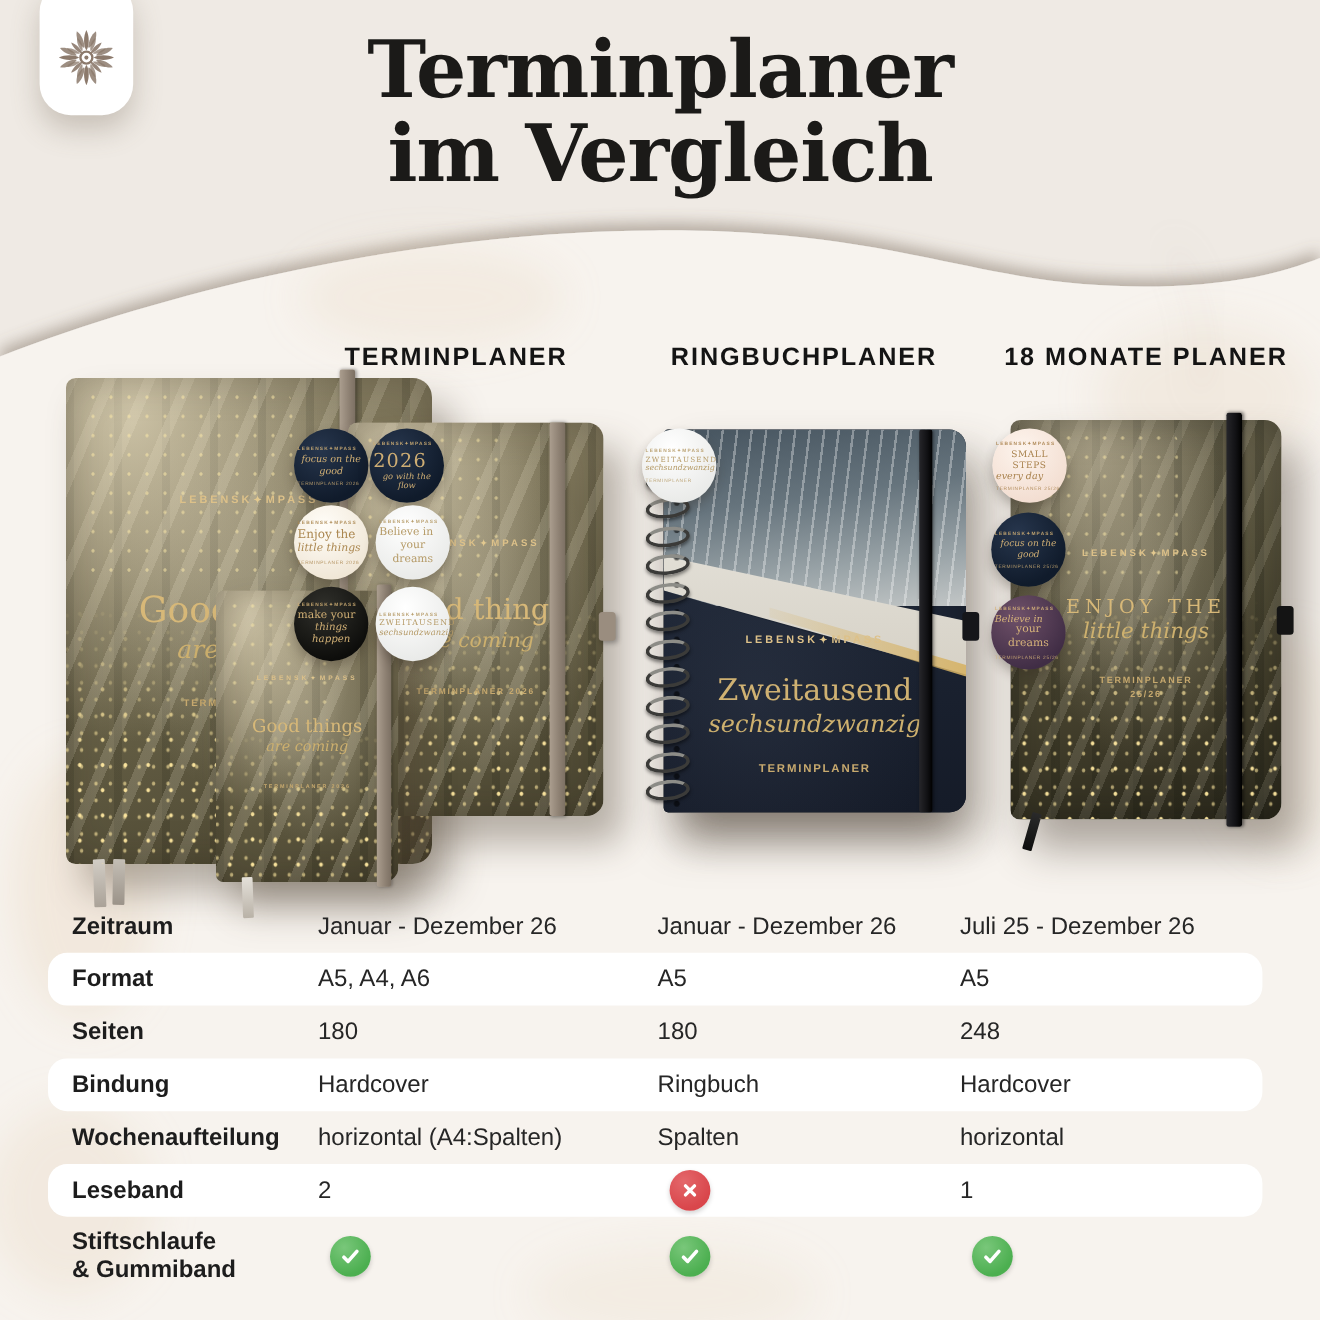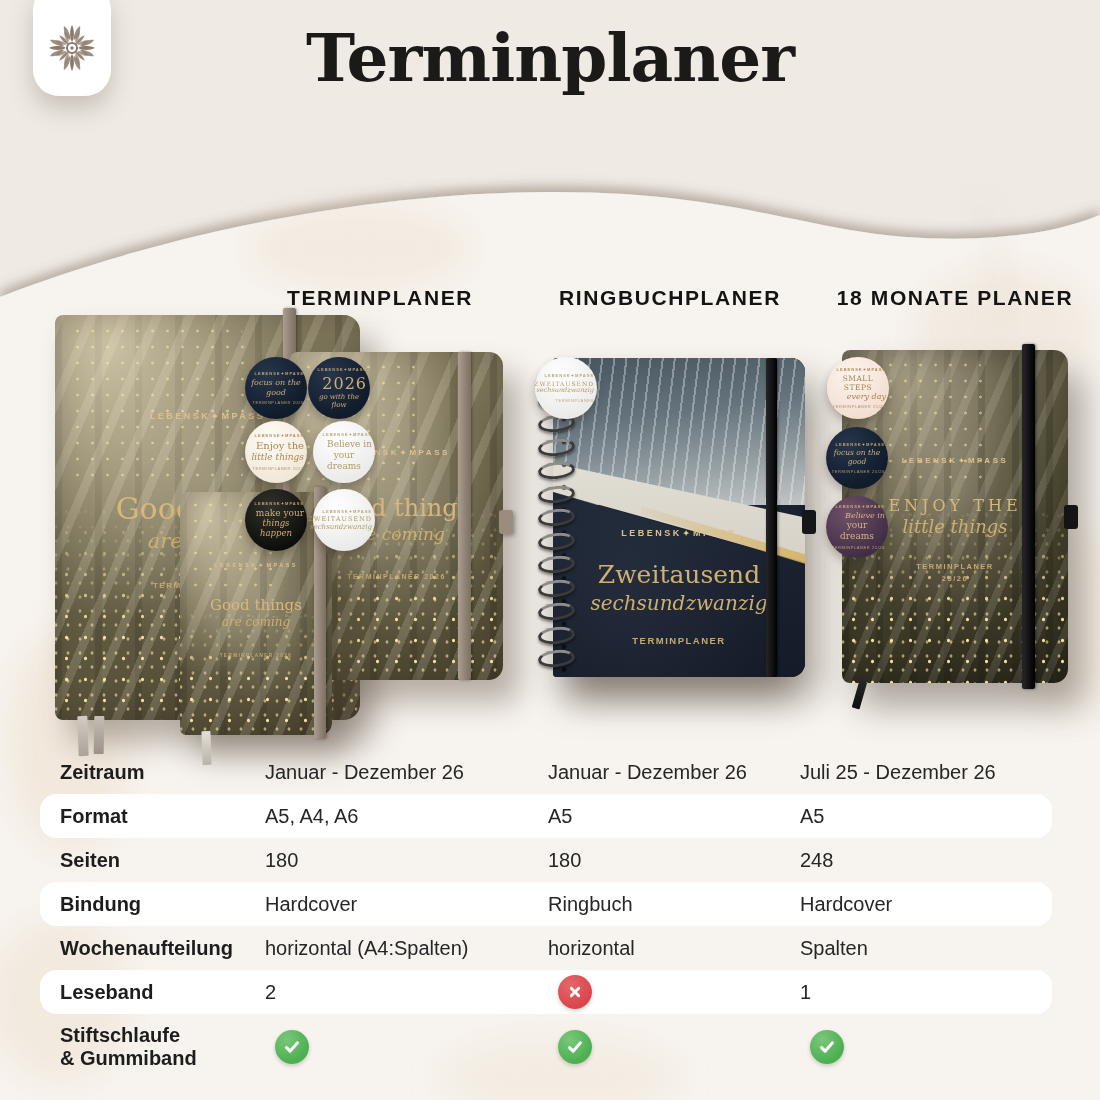--- a/index.html
+++ b/index.html
@@ -102,21 +102,21 @@
   #planner-ring .ct .gold-serif{color:#cfb172;}
 
   
   #planner-monate{left:842px;top:350px;width:226px;height:333px;border-radius:8px 14px 14px 8px;z-index:2;}
   #planner-monate .band{left:180px;top:-6px;width:13px;height:345px;}
   #planner-monate .pen-loop{right:-10px;top:155px;background:#141414;}
   #planner-monate .r1{left:14px;bottom:-26px;width:8px;height:32px;background:linear-gradient(#2a2a2a,#0d0d0d);transform:rotate(16deg);}
 
   
   .sticker{position:absolute;width:62px;height:62px;border-radius:50%;z-index:6;
-    display:flex;flex-direction:column;align-items:flex-end;justify-content:center;text-align:center;
+    display:flex;flex-direction:column;align-items:flex-start;justify-content:center;text-align:center;
     box-shadow:0 5px 10px rgba(50,40,30,.32);box-sizing:border-box;padding:3px;}
   .sticker .mini-brand{font-size:4px;letter-spacing:1px;font-weight:bold;opacity:.9;margin-bottom:2px;white-space:nowrap;}
   .sticker .mini-brand .sym{font-size:4px;}
   .sticker .script{font-family:"DejaVu Serif",serif;font-style:italic;line-height:1.15;}
   .sticker .serif{font-family:"DejaVu Serif",serif;line-height:1.2;}
   .sticker .big{font-family:"DejaVu Serif",serif;font-size:16px;letter-spacing:1px;}
   .sticker .sm{font-size:4px;letter-spacing:.6px;margin-top:3px;opacity:.85;white-space:nowrap;}
   .st-navy{background:radial-gradient(circle at 35% 28%,#27364d,#101b2b 72%);color:#cfae74;}
   .st-black{background:radial-gradient(circle at 40% 28%,#31312c,#0d0d0b 75%);color:#cfae74;}
   .st-cream{background:radial-gradient(circle at 40% 28%,#fffdf8,#efe5d4 82%);color:#ab8750;}
@@ -183,20 +183,21 @@
         <use href="#petal" transform="rotate(225) scale(.78)" opacity=".9"></use>
         <use href="#petal" transform="rotate(315) scale(.78)" opacity=".9"></use>
       </g>
       <circle r="5" fill="none" stroke="#8c7a6c" stroke-width="2"></circle>
       <circle r="1.7" fill="#8c7a6c"></circle>
     </svg>
   </div>
 
   <div class="title">
     <div>Terminplaner</div>
+    <div>im Vergleich</div>
   </div>
 
   <div class="col-head ch1">TERMINPLANER</div>
   <div class="col-head ch2">RINGBUCHPLANER</div>
   <div class="col-head ch3">18 MONATE PLANER</div>
 
   <div id="book-a4" class="book forest">
     <div class="ribbon r1"></div>
     <div class="ribbon r2"></div>
     <div class="ct">
@@ -364,22 +365,22 @@
       </div>
       <div class="t-row pill">
         <div class="t-label">Bindung</div>
         <div class="t-cell">Hardcover</div>
         <div class="t-cell">Ringbuch</div>
         <div class="t-cell">Hardcover</div>
       </div>
       <div class="t-row">
         <div class="t-label">Wochenaufteilung</div>
         <div class="t-cell">horizontal (A4:Spalten)</div>
+        <div class="t-cell">Spalten</div>
         <div class="t-cell">horizontal</div>
-        <div class="t-cell">Spalten</div>
       </div>
       <div class="t-row pill">
         <div class="t-label">Leseband</div>
         <div class="t-cell">2</div>
         <div class="t-cell">
           <span class="mark cross">
             <svg viewBox="0 0 24 24" width="18" height="18">
               <path d="M7 7l10 10M17 7L7 17" fill="none" stroke="#fff" stroke-width="3.8" stroke-linecap="round"></path>
             </svg>
           </span>

